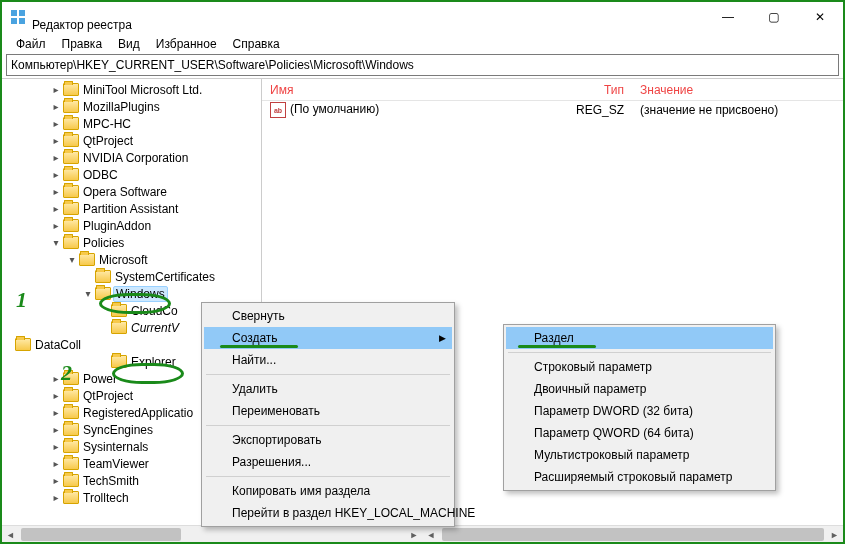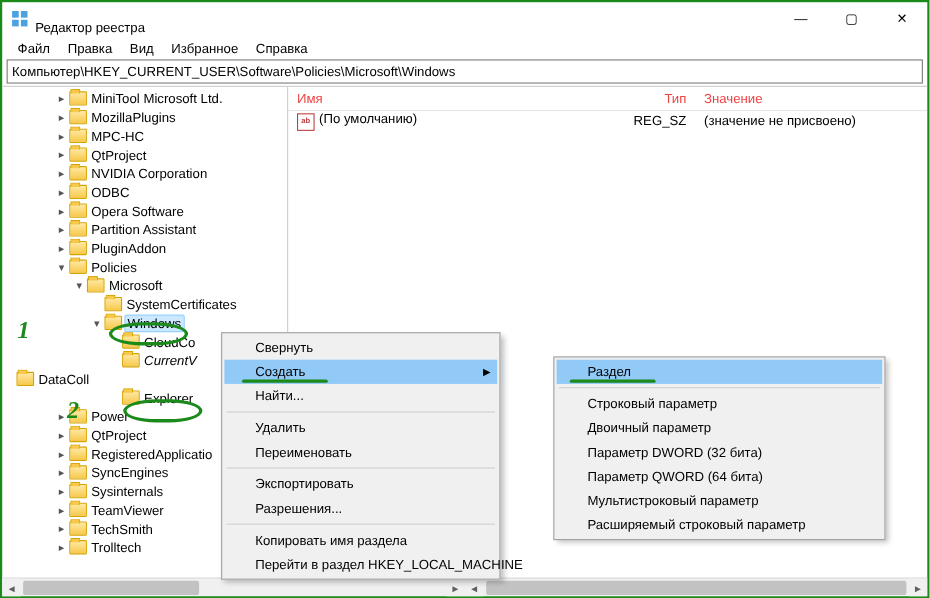--- a/index.html
+++ b/index.html
@@ -243,21 +243,21 @@
       <div class="sep"></div>
       <div class="mi">Удалить</div>
       <div class="mi">Переименовать</div>
       <div class="sep"></div>
       <div class="mi">Экспортировать</div>
       <div class="mi">Разрешения...</div>
       <div class="sep"></div>
       <div class="mi">Копировать имя раздела</div>
       <div class="mi">Перейти в раздел HKEY_LOCAL_MACHINE</div>
     </div>
-  <div class="ctxmenu" id="sub" style="left:501px; top:322px; width:302px">
+  <div class="ctxmenu" id="sub" style="left:501px; top:322px; width:273px">
       <div class="mi hl">Раздел</div>
       <div class="sep"></div>
       <div class="mi">Строковый параметр</div>
       <div class="mi">Двоичный параметр</div>
       <div class="mi">Параметр DWORD (32 бита)</div>
       <div class="mi">Параметр QWORD (64 бита)</div>
       <div class="mi">Мультистроковый параметр</div>
       <div class="mi">Расширяемый строковый параметр</div>
     </div>
 

